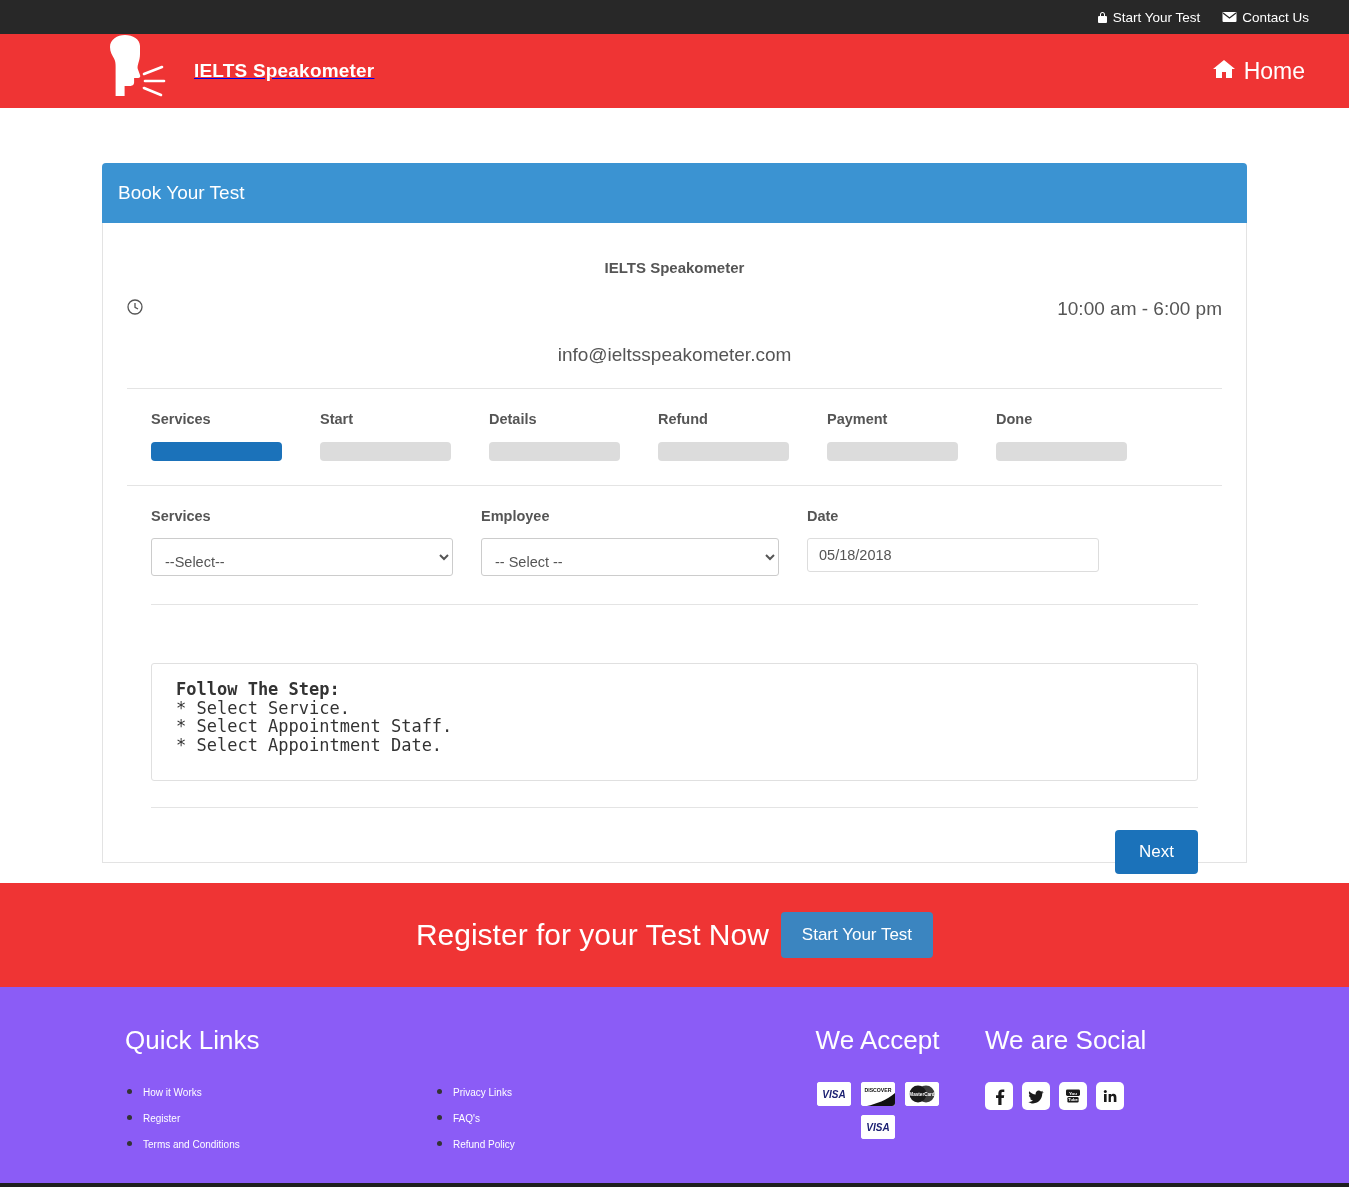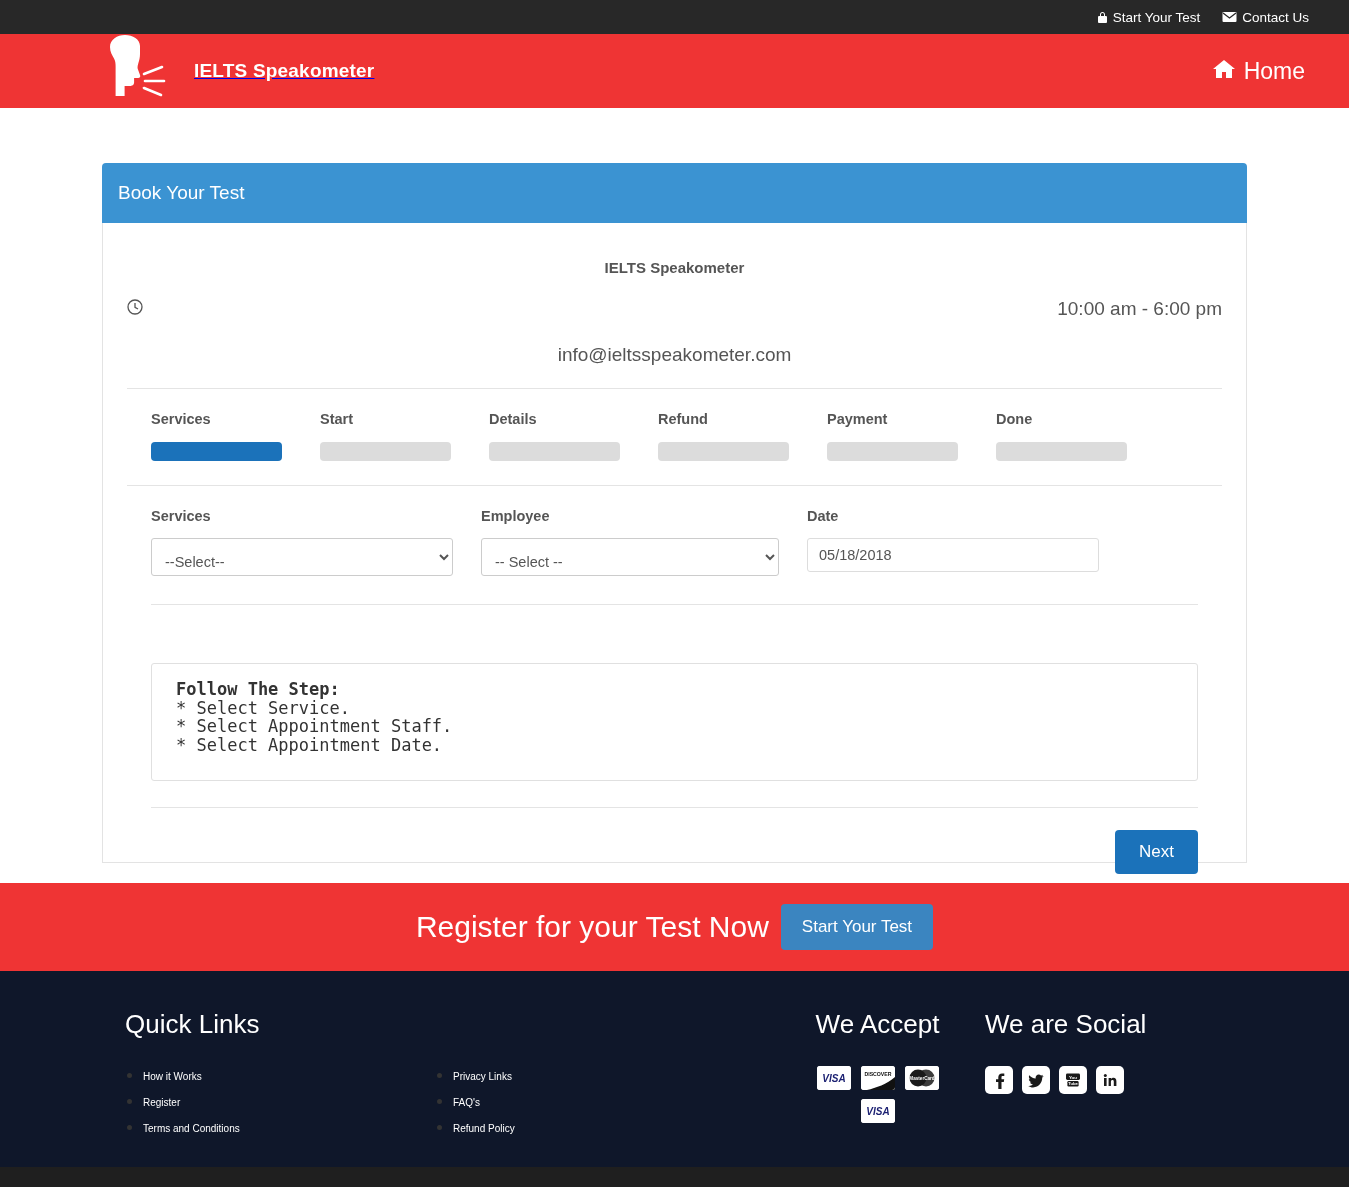--- a/index.html
+++ b/index.html
@@ -185,41 +185,41 @@
     border: none;
     border-radius: 4px;
     padding: 12px 24px;
     cursor: pointer;
   }
 
   
   .cta {
     margin-top: 20px;
     background: #ef3434;
-    height: 88px;
+    height: 104px;
     display: flex;
     align-items: center;
     justify-content: center;
     gap: 12px;
   }
   .cta-text { color: #ffffff; font-size: 30px; }
   .btn-start {
     background: #3b85c0;
     color: #ffffff;
     font-size: 17px;
     font-family: "Liberation Sans", sans-serif;
     border: none;
     border-radius: 4px;
     padding: 13px 21px;
     cursor: pointer;
   }
 
   
   .footer {
-    background: #0f172a;
+    background: #8b5cf6;
     padding: 38px 0 26px 16px;
     height: 196px;
   }
   .footer-inner {
     width: 1145px;
     margin: 0 auto;
     display: flex;
     position: relative;
   }
   .footer-title {

